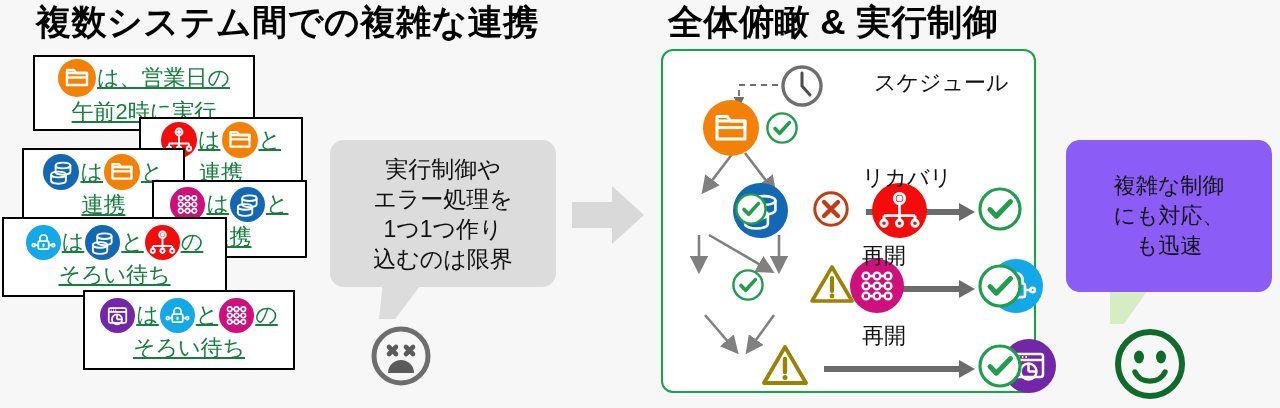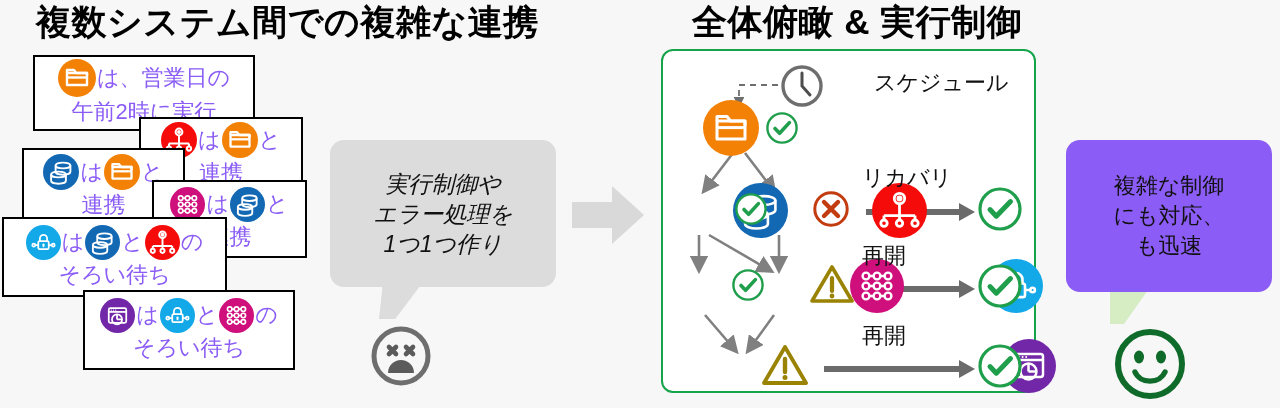--- a/index.html
+++ b/index.html
@@ -18,56 +18,57 @@
   
   .title{
     font-weight:bold;
     font-size:35px;
     letter-spacing:0.5px;
     white-space:nowrap;
     color:#000;
     line-height:1;
   }
   #title-left{left:36px;top:4px;}
-  #title-right{left:692px;top:4px;}
+  #title-right{left:668px;top:4px;}
 
   
   .card{
     position:absolute;
     background:#ffffff;
     border:2px solid #000000;
     box-sizing:border-box;
     display:flex;
     flex-wrap:wrap;
     align-content:center;
     justify-content:center;
     font-size:22px;
     line-height:30px;
-    color:#8b5cf6;
+    color:#15803d;
     padding:4px 4px;
+    text-decoration:underline;
   }
   .card .lines{width:100%;text-align:center;}
   .card .ln{display:flex;align-items:center;justify-content:center;gap:1px;white-space:nowrap;}
   .card .tx{display:inline-block;}
 
   
   .ico{
     display:inline-block;
     border-radius:50%;
     position:relative;
     flex:0 0 auto;
     vertical-align:middle;
   }
   .ico svg{display:block;width:100%;height:100%;}
 
   
   #bubble-problem{
     left:330px;top:140px;width:226px;height:147px;
     background:#dcdcdc;border-radius:14px;
-    display:flex;align-items:center;justify-content:center;font-style:italic;
+    display:flex;align-items:center;justify-content:center;
   }
   #bubble-problem .btxt{
     font-size:23px;line-height:30px;text-align:center;color:#111;
   }
   #bubble-problem-tail{
     left:381px;top:285px;width:0;height:0;
     border-left:16px solid #dcdcdc;
     border-right:22px solid transparent;
     border-top:34px solid #dcdcdc;
     transform:skewX(-6deg);
@@ -348,20 +349,21 @@
     </div>
   </div>
 
   
   <div class="abs" id="bubble-problem-tail"></div>
   <div class="abs" id="bubble-problem">
     <div class="btxt">
       <div>実行制御や</div>
       <div>エラー処理を</div>
       <div>1つ1つ作り</div>
+      <div>込むのは限界</div>
     </div>
   </div>
   <div class="abs" id="face-sad">
     <svg viewBox="0 0 62 62">
       <circle cx="31" cy="31" r="27" fill="none" stroke="#6e6e6e" stroke-width="5"></circle>
       <g stroke="#5b5b5b" stroke-width="4.6" stroke-linecap="round">
         <path d="M19 22 l7 7 M26 22 l-7 7"></path>
         <path d="M36 22 l7 7 M43 22 l-7 7"></path>
       </g>
       <path d="M18 48 a13 13 0 0 1 26 0 z" fill="#5b5b5b"></path>

